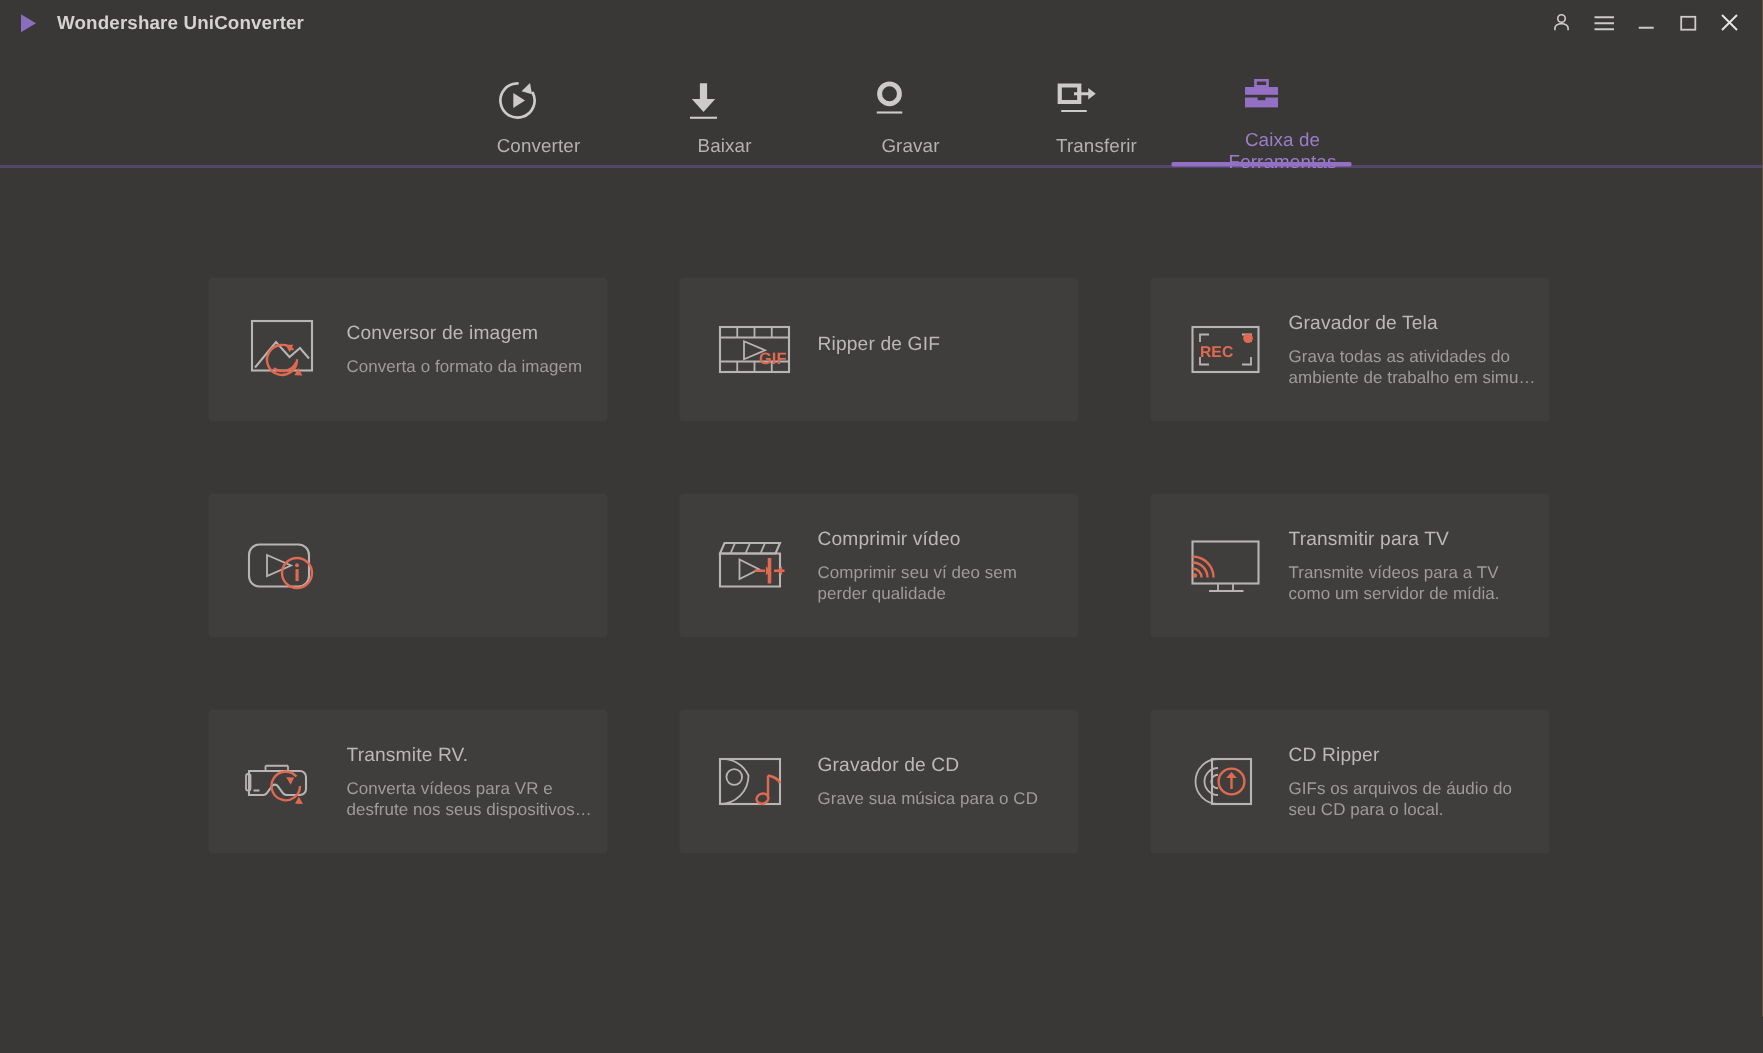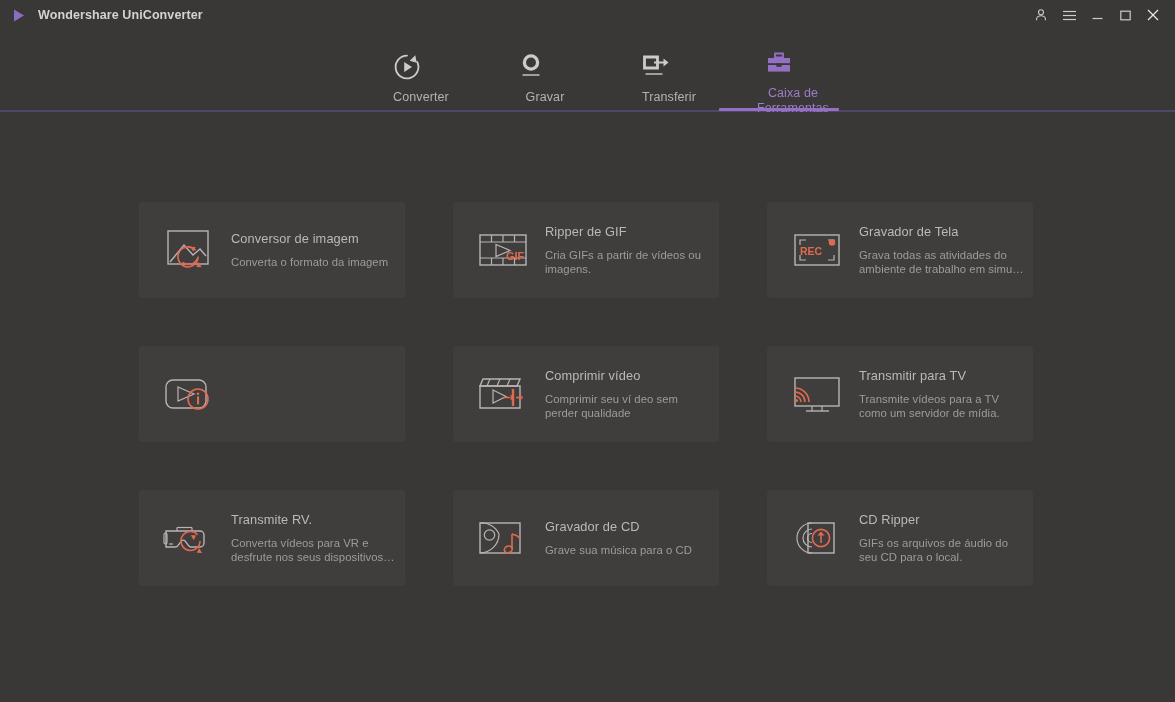--- a/index.html
+++ b/index.html
@@ -113,21 +113,21 @@
   
   .content {
     flex: 1 1 auto;
     position: relative;
     background: #3a3737;
     overflow: hidden;
   }
   .grid {
     position: absolute;
     left: 139px;
-    top: 90px;
+    top: 73px;
     width: 896px;
     display: grid;
     grid-template-columns: repeat(3, 266px);
     grid-template-rows: repeat(3, 96px);
     column-gap: 48px;
     row-gap: 48px;
   }
   .card {
     background: #403d3d;
     border-radius: 3px;
@@ -226,20 +226,30 @@
         <span class="nav-icon">
           <svg width="30" height="30" viewBox="0 0 30 30">
             <path d="M15 3.6 a11.4 11.4 0 1 0 10.2 6.3" fill="none" stroke="#cfcaca" stroke-width="1.8" stroke-linecap="round"></path>
             <path d="M22.3 3.1 L25.9 9.9 L18.6 10.1 Z" fill="#cfcaca" transform="rotate(18 22.3 6.5)"></path>
             <path d="M12.2 10 L20 15 L12.2 20 Z" fill="#cfcaca"></path>
           </svg>
         </span>
         <span class="nav-label">Converter</span>
       </div>
 
+      <div class="nav-tab">
+        <span class="nav-icon">
+          <svg width="30" height="30" viewBox="0 0 30 30">
+            <rect x="12.6" y="3.5" width="4.8" height="12" fill="#cfcaca"></rect>
+            <path d="M7.2 14 L15 22.6 L22.8 14 Z" fill="#cfcaca"></path>
+            <line x1="6" y1="26.5" x2="24" y2="26.5" stroke="#cfcaca" stroke-width="1.4"></line>
+          </svg>
+        </span>
+        <span class="nav-label">Baixar</span>
+      </div>
 
       <div class="nav-tab">
         <span class="nav-icon">
           <svg width="30" height="30" viewBox="0 0 30 30">
             <circle cx="15" cy="10.5" r="6.6" fill="none" stroke="#cfcaca" stroke-width="3.3"></circle>
             <line x1="6.5" y1="23" x2="23.5" y2="23" stroke="#cfcaca" stroke-width="1.4"></line>
           </svg>
         </span>
         <span class="nav-label">Gravar</span>
       </div>
@@ -308,21 +318,20 @@
               <line x1="17.5" y1="34" x2="17.5" y2="41"></line>
               <line x1="29" y1="34" x2="29" y2="41"></line>
               <line x1="40.5" y1="34" x2="40.5" y2="41"></line>
             </g>
             <path d="M22 20.5 L36 26.5 L22 32.5 Z" class="ln2"></path>
             <text x="32" y="35.5" font-size="11" class="rdtext">GIF</text>
           </svg>
         </span>
         <div class="card-text">
           <div class="card-title">Ripper de GIF</div>
-          <div class="card-desc">Cria GIFs a partir de vídeos ou imagens.</div>
         </div>
       </div>
 
       <div class="card">
         <span class="card-icon">
           <svg width="64" height="52" viewBox="0 0 64 52">
             <rect x="7" y="11" width="44" height="30" class="ln"></rect>
             <g class="ln2" stroke="#d0cbcb">
               <path d="M12 21 v-5 h6"></path>
               <path d="M46 21 v-5 h-6"></path>

